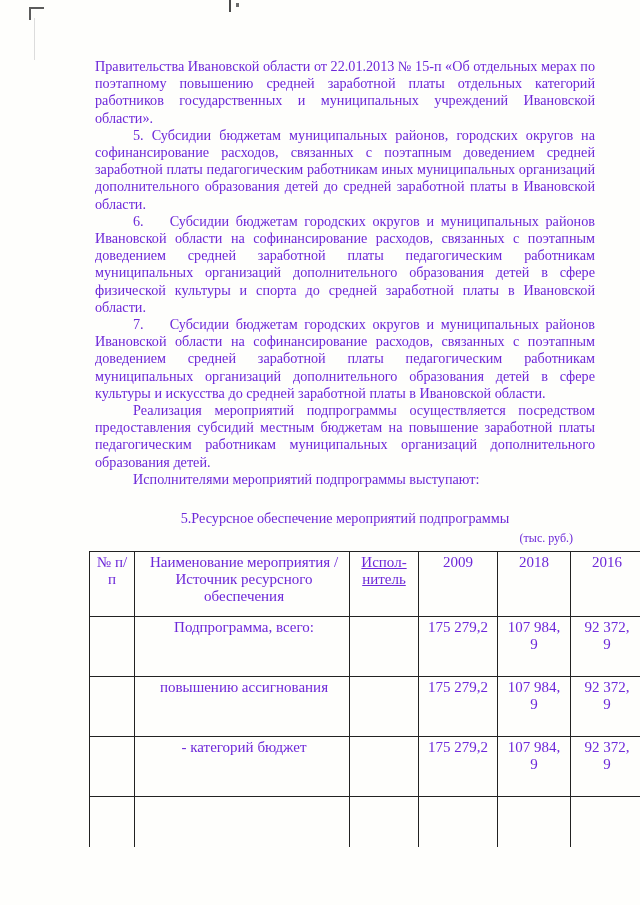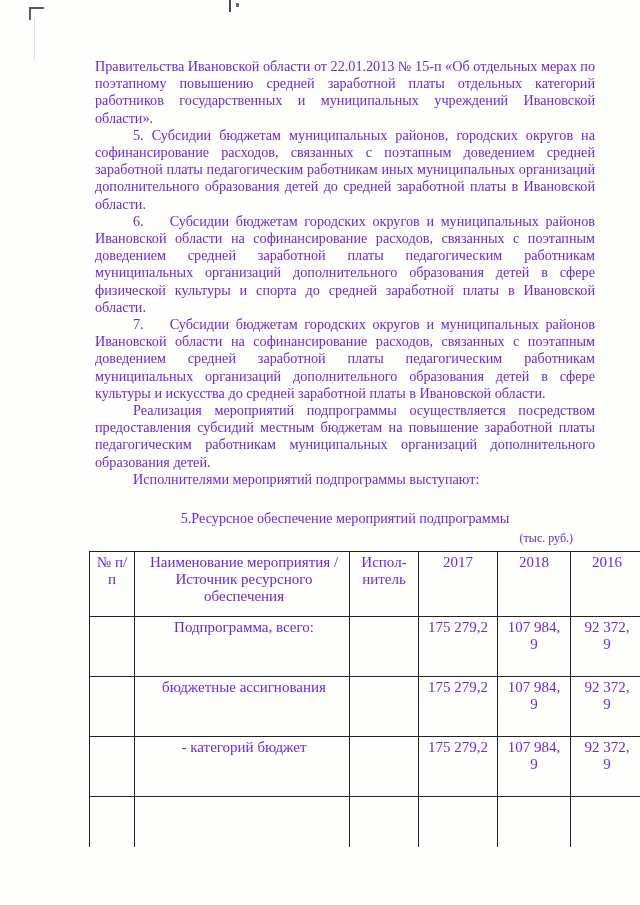--- a/index.html
+++ b/index.html
@@ -75,21 +75,21 @@
     border: 1px solid #222;
     vertical-align: top;
     font-size: 15px;
     line-height: 17px;
     font-weight: normal;
     padding: 2px 3px;
     overflow: hidden;
   }
   .col-num  { width: 38px; text-align: center; }
   .col-name { width: 204px; text-align: center; padding-left: 7px !important; }
-  .col-exec { width: 62px; text-align: center; }
+  .col-exec { width: 62px; text-align: center; text-decoration: underline; }
   .col-2014 { width: 72px; text-align: center; }
   .col-2015 { width: 66px; text-align: center; }
   .col-2016 { width: 66px; text-align: center; }
   thead th { height: 60px; }
   tbody td { height: 55px; }
   tbody tr.stub-row td { height: 46px; border-bottom: none; }
   .prewrap { white-space: pre-line; }
 </style>
 </head>
 <body>
@@ -121,39 +121,39 @@
 
     <div class="units-note">(тыс. руб.)</div>
 
     <table class="resource-table">
       <thead>
         <tr>
           <th class="col-num">№ п/п</th>
           <th class="col-name">Наименование мероприятия / Источник ресурсного обеспечения</th>
           <th class="col-exec prewrap">Испол-
 нитель</th>
-          <th class="col-2014">2017</th>
+          <th class="col-2014">2009</th>
           <th class="col-2015">2018</th>
           <th class="col-2016">2016</th>
         </tr>
       </thead>
       <tbody>
         <tr>
           <td class="col-num"></td>
           <td class="col-name">Подпрограмма, всего:</td>
           <td class="col-exec"></td>
           <td class="col-2014">175 279,2</td>
           <td class="col-2015 prewrap">107 984,
 9</td>
           <td class="col-2016 prewrap">92 372,
 9</td>
         </tr>
         <tr>
           <td class="col-num"></td>
-          <td class="col-name">бюджетные ассигнования</td>
+          <td class="col-name">повышению ассигнования</td>
           <td class="col-exec"></td>
           <td class="col-2014">175 279,2</td>
           <td class="col-2015 prewrap">107 984,
 9</td>
           <td class="col-2016 prewrap">92 372,
 9</td>
         </tr>
         <tr>
           <td class="col-num"></td>
           <td class="col-name">- категорий бюджет</td>

